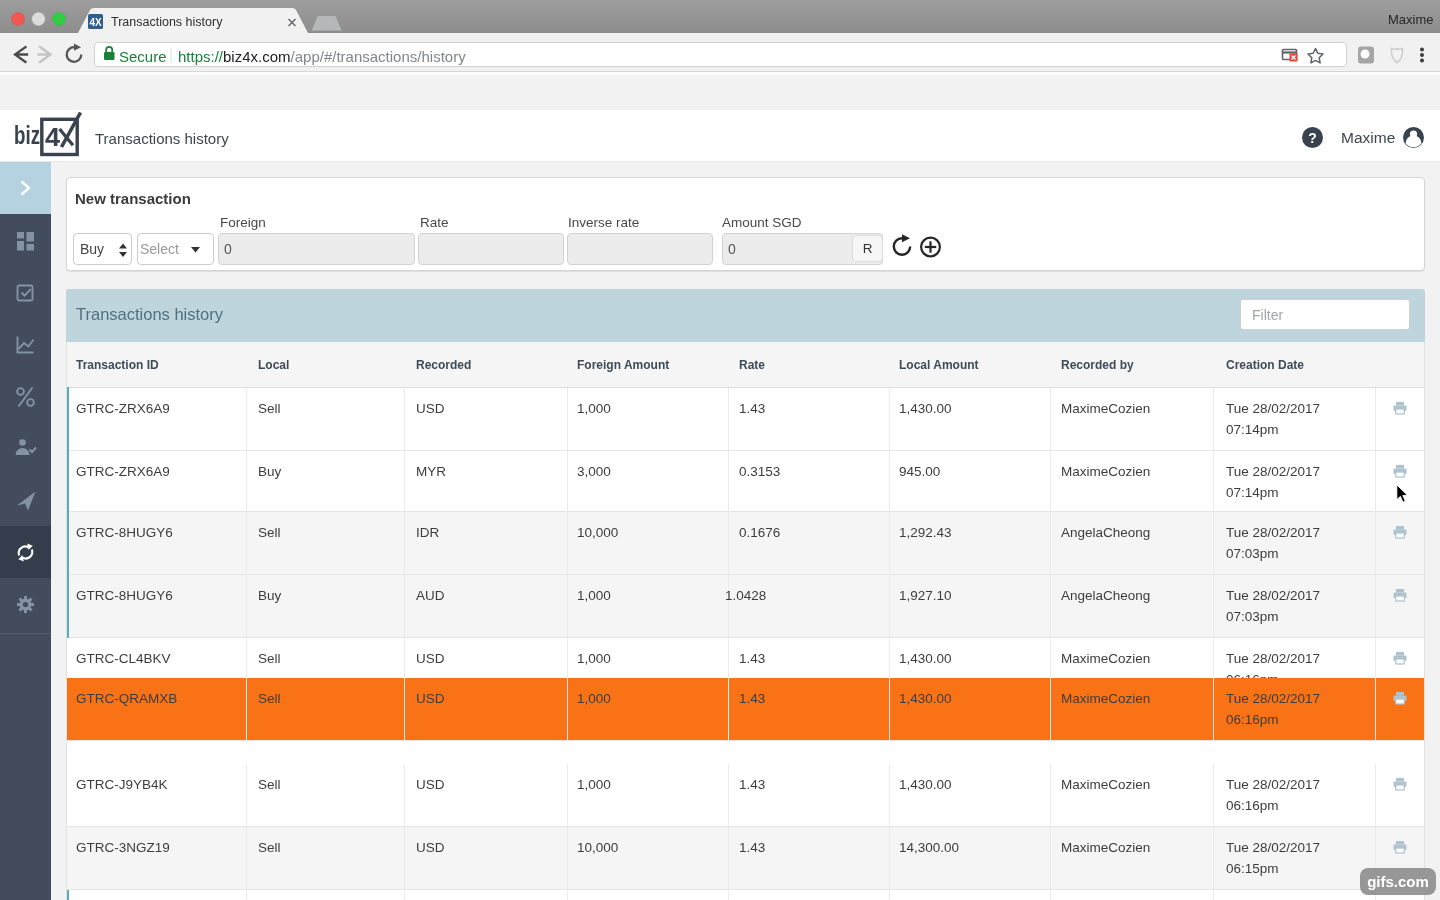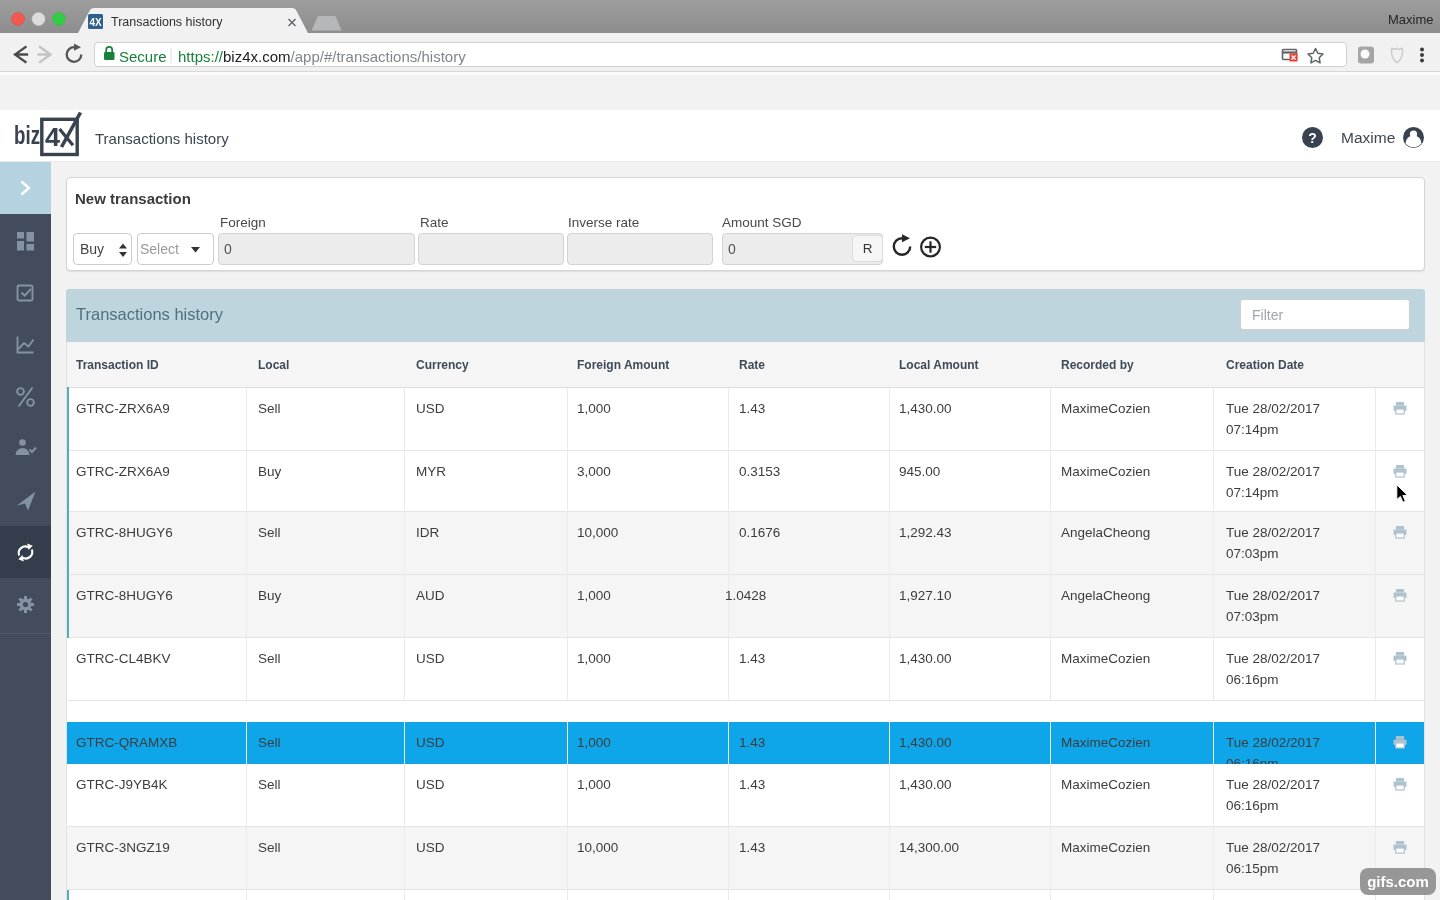--- a/index.html
+++ b/index.html
@@ -180,21 +180,21 @@
   <div id="card2">
     <div id="bluebar">
       <span>Transactions history</span>
       <div id="filter">
           <span>Filter</span>
         </div>
     </div>
     <div id="thead">
       <div style="left:10px;">Transaction ID</div>
       <div style="left:192px;">Local</div>
-      <div style="left:350px;">Currency</div>
+      <div style="left:350px;">Recorded</div>
       <div style="left:511px;text-align:center;">Foreign Amount</div>
       <div style="left:673px;">Rate</div>
       <div style="left:833px;text-align:center;">Local Amount</div>
       <div style="left:995px;">Recorded by</div>
       <div style="left:1160px;">Creation Date</div>
     </div>
     <div class="sideb" style="left:0;"></div>
       <div class="sideb" style="left:1358px;"></div>
       <div id="tbody">
 <div class="trow" style="top:99px;height:63px;background:#fff;">
@@ -305,21 +305,21 @@
           <div style="left:673px;">1.43</div>
           <div style="left:833px;">1,430.00</div>
 <div style="left:995px;">MaximeCozien</div>
           <div style="left:1160px;">Tue 28/02/2017<br>06:16pm</div>
           <svg width="14" height="14" style="position:absolute;left:1327px;top:13px">
 <rect x="3" y="1" width="8" height="3.5" fill="#aec3ce"></rect>
 <rect x="0.5" y="4.5" width="13" height="5.5" rx="1" fill="#aec3ce"></rect>
 <rect x="2.8" y="8" width="8.4" height="5" fill="#fff" stroke="#aec3ce" stroke-width="1.2"></rect>
 </svg>
         </div>
-<div class="trow" style="top:433px;background:#0ea5e9;">
+<div class="trow" style="top:389px;background:#f97316;">
           <div style="left:180px;top:0;width:1px;height:63px;background:#ebebeb;"></div>
           <div style="left:338px;top:0;width:1px;height:63px;background:#ebebeb;"></div>
           <div style="left:501px;top:0;width:1px;height:63px;background:#ebebeb;"></div>
           <div style="left:662px;top:0;width:1px;height:63px;background:#ebebeb;"></div>
           <div style="left:823px;top:0;width:1px;height:63px;background:#ebebeb;"></div>
           <div style="left:984px;top:0;width:1px;height:63px;background:#ebebeb;"></div>
           <div style="left:1147px;top:0;width:1px;height:63px;background:#ebebeb;"></div>
           <div style="left:1309px;top:0;width:1px;height:63px;background:#ebebeb;"></div>
 <div style="left:10px;">GTRC-QRAMXB</div>
           <div style="left:192px;">Sell</div>

